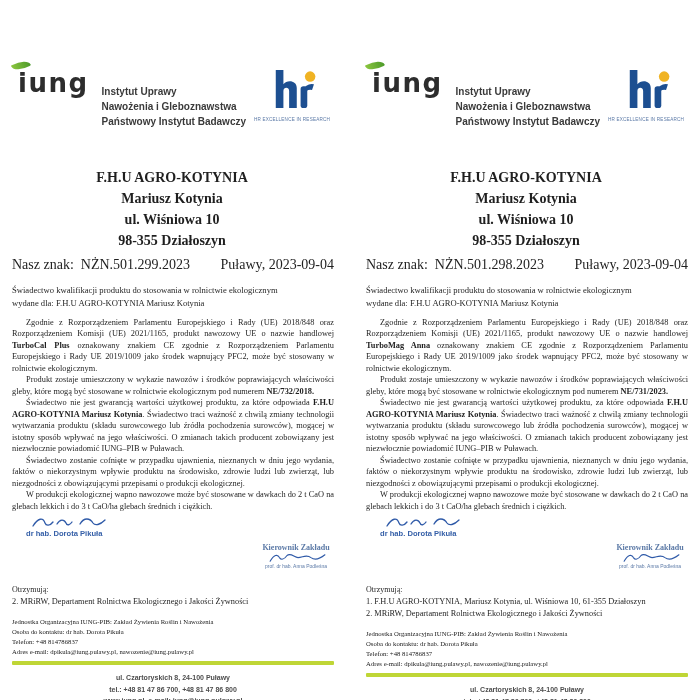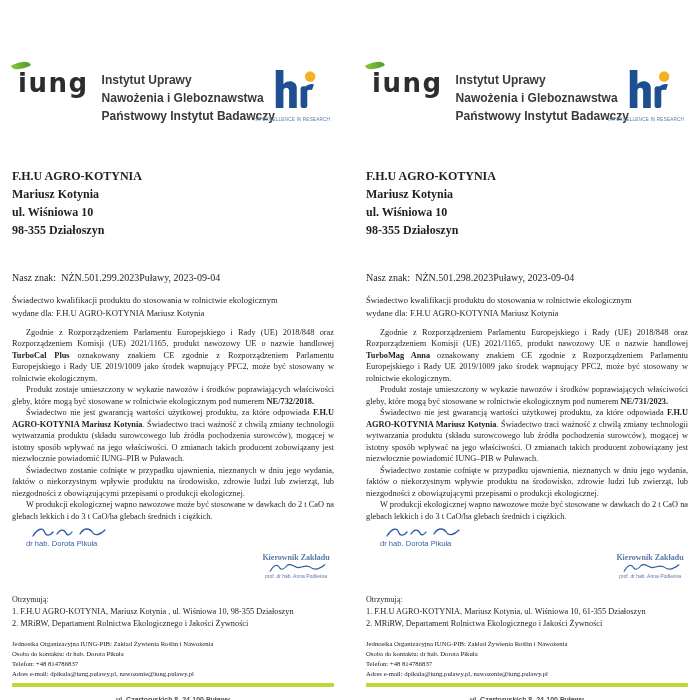--- a/index.html
+++ b/index.html
@@ -11,40 +11,40 @@
   .doc-inner { padding:0 7px; }
 
   
   .hdr { position:relative; height:86px; margin-top:6px; }
   .iung-logo { display:flex; align-items:flex-start; padding-top:8px; }
   .brand { position:relative; font-family:"DejaVu Sans",sans-serif; font-weight:700;
            font-size:26px; line-height:1; color:#2d2d2d; letter-spacing:1.5px; margin-left:6px; }
   .leaf { position:absolute; top:-9px; left:-6px; width:18px; height:9px;
           background:linear-gradient(100deg,#8cc63f,#4c9a2a);
           border-radius:0 100% 10% 100%; transform:rotate(-28deg); }
-  .inst { margin-left:13px; margin-top:1px; font-family:"Liberation Sans",sans-serif;
-          font-size:12px; font-weight:700; color:#3a3a3a; line-height:1.5; }
+  .inst { margin-left:13px; margin-top:14px; font-family:"Liberation Sans",sans-serif;
+          font-size:10px; font-weight:700; color:#3a3a3a; line-height:1.5; }
   .hr-logo { position:absolute; top:6px; right:2px; width:80px; text-align:center; }
   .hr-caption { margin-top:3px; font-family:"Liberation Sans",sans-serif; font-size:4.6px;
                 letter-spacing:0.2px; color:#5b79a6; white-space:nowrap; }
 
-  .recipient { margin-top:19px; text-align:left; font-weight:700; font-size:12px;
+  .recipient { margin-top:19px; text-align:center; font-weight:700; font-size:14px;
                line-height:1.5; padding-right:2px; }
 
-  .znak-row { display:flex; margin-top:33px; font-size:10px; }
+  .znak-row { display:flex; justify-content:space-between; margin-top:6px; font-size:14px; }
 
   .title { margin-top:11px; text-align:left; font-weight:400; font-size:8.6px; line-height:1.5; }
 
   .body-block { margin-top:7px; }
   .par { margin:0; font-size:8.35px; line-height:1.38; text-align:justify; text-indent:14px; }
 
   .sig-row { display:flex; justify-content:space-between; align-items:flex-start; margin-top:3px; }
   .sig-left { margin-left:14px; }
   .scribble { display:block; margin-left:4px; }
-  .sig-name { font-family:"Liberation Sans",sans-serif; font-size:7.6px; font-weight:400;
+  .sig-name { font-family:"Liberation Sans",sans-serif; font-size:7.6px; font-weight:700;
               color:#3660a8; margin-top:-1px; }
   .sig-right { text-align:center; margin-right:4px; }
   .sig-title { font-size:8px; font-weight:700; color:#5b79a6;margin-top:28px; }
   .sig-name-sm { font-family:"Liberation Sans",sans-serif; font-size:5px; color:#5b79a6; margin-top:-2px; }
 
   .received { margin-top:15px; font-size:8.3px; line-height:1.45; }
   .received-label { font-size:8px; }
 
   .org { margin-top:9px; font-size:6.7px; line-height:1.5; color:#222222; }
 
@@ -120,21 +120,20 @@
           <div class="sig-title">Kierownik Zakładu</div>
           <svg class="scribble" width="64" height="13" viewBox="0 0 64 14">
             <path d="M2 10 C6 3 10 2 12 6 C14 9 17 8 20 4 C24 0 28 6 32 6 C37 6 41 2 46 6 C50 9 56 7 61 3" stroke="#2f5aa8" stroke-width="1.2" fill="none" stroke-linecap="round"></path>
           </svg>
           <div class="sig-name-sm">prof. dr hab. Anna Podleśna</div>
         </div>
       </div>
 
       <div class="received">
         <div class="received-label">Otrzymują:</div>
-        <div>1. F.H.U AGRO-KOTYNIA, Mariusz Kotynia , ul. Wiśniowa 10, 98-355 Działoszyn</div>
         <div>2. MRiRW, Departament Rolnictwa Ekologicznego i Jakości Żywności</div>
       </div>
 
       <div class="org">
         <div>Jednostka Organizacyjna IUNG-PIB: Zakład Żywienia Roślin i Nawożenia</div>
         <div>Osoba do kontaktu: dr hab. Dorota Pikuła</div>
         <div>Telefon: +48 814786837</div>
         <div>Adres e-mail: dpikula@iung.pulawy.pl, nawozenie@iung.pulawy.pl</div>
       </div>
 

